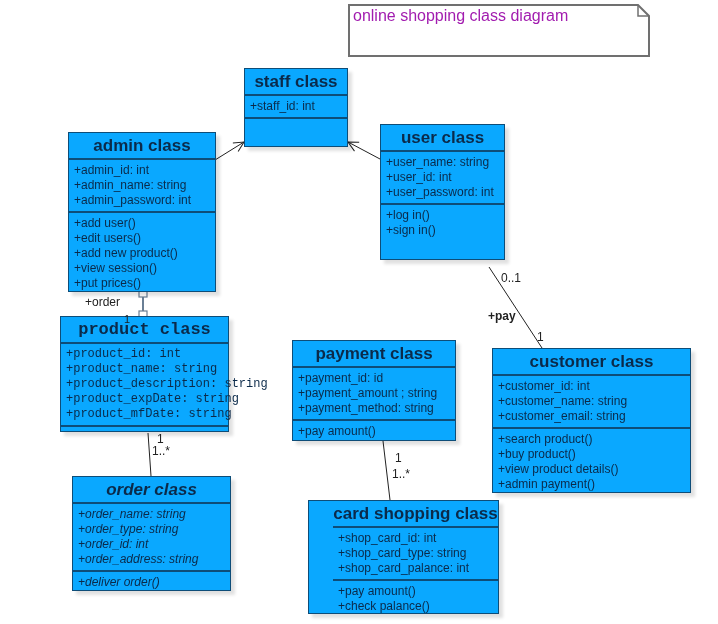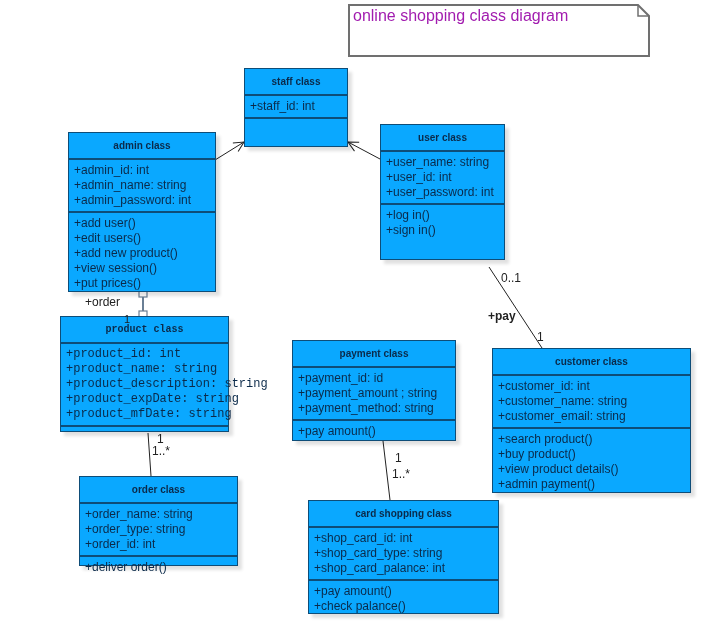--- a/index.html
+++ b/index.html
@@ -3,21 +3,21 @@
 <meta charset="utf-8">
 <style>
   html, body { margin:0; padding:0; }
   body { width:718px; height:624px; background:#ffffff; position:relative; overflow:hidden;
          font-family:"Liberation Sans", sans-serif; }
   .note { position:absolute; left:348px; top:4px; width:302px; height:53px; }
   .note svg { position:absolute; left:0; top:0; }
   .note-text { position:absolute; left:5px; top:3px; font-size:16px; color:#a21caf; white-space:nowrap; }
   .cls { position:absolute; background:#0aa8ff; border:1px solid #0e4d78; box-shadow:4px 4px 3px rgba(0,0,0,0.12);
          color:#0b2a4a; font-size:12px; box-sizing:border-box; }
-  .cls .title { font-weight:bold; text-align:center; font-size:10px; line-height:14px; padding:6px 0 5px 0;
+  .cls .title { font-weight:bold; text-align:center; font-size:17px; line-height:14px; padding:6px 0 5px 0;
                 border-bottom:2px solid #0e4d78; color:#0b2a4a; }
   .cls .sec { padding:3px 4px 3px 5px; line-height:15px; white-space:nowrap; }
   .cls .sec.attrs { border-bottom:2px solid #0e4d78; }
   .cls .row { display:block; }
   svg.lines { position:absolute; left:0; top:0; }
   .lbl { position:absolute; font-size:12px; color:#222; white-space:nowrap; line-height:13px; }
 </style>
 </head>
 <body>
 
@@ -87,45 +87,46 @@
   <div class="sec attrs">
     <span class="row">+product_id: int</span>
     <span class="row">+product_name: string</span>
     <span class="row">+product_description: string</span>
     <span class="row">+product_expDate: string</span>
     <span class="row">+product_mfDate: string</span>
   </div>
   <div class="sec"></div>
 </div>
 
-<div class="cls" style="left:79px;top:476px;width:159px;height:90px;">
+<div class="cls" style="left:72px;top:476px;width:159px;height:115px;font-style:italic;">
   <div class="title">order class</div>
   <div class="sec attrs">
     <span class="row">+order_name: string</span>
     <span class="row">+order_type: string</span>
     <span class="row">+order_id: int</span>
+    <span class="row">+order_address: string</span>
   </div>
   <div class="sec">
     <span class="row">+deliver order()</span>
   </div>
 </div>
 
 <div class="cls" style="left:292px;top:340px;width:164px;height:101px;">
   <div class="title">payment class</div>
   <div class="sec attrs">
     <span class="row">+payment_id: id</span>
     <span class="row">+payment_amount  ; string</span>
     <span class="row">+payment_method: string</span>
   </div>
   <div class="sec">
     <span class="row">+pay amount()</span>
   </div>
 </div>
 
-<div class="cls" style="left:308px;top:500px;width:191px;height:114px;">
+<div class="cls" style="left:308px;top:500px;width:191px;height:114px;padding-left:24px;">
   <div class="title">card shopping class</div>
   <div class="sec attrs">
     <span class="row">+shop_card_id: int</span>
     <span class="row">+shop_card_type: string</span>
     <span class="row">+shop_card_palance: int</span>
   </div>
   <div class="sec">
     <span class="row">+pay amount()</span>
     <span class="row">+check palance()</span>
   </div>

